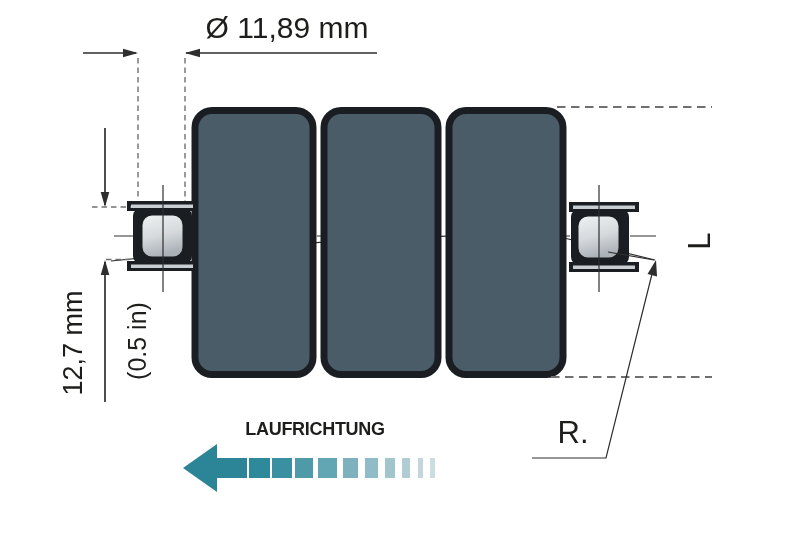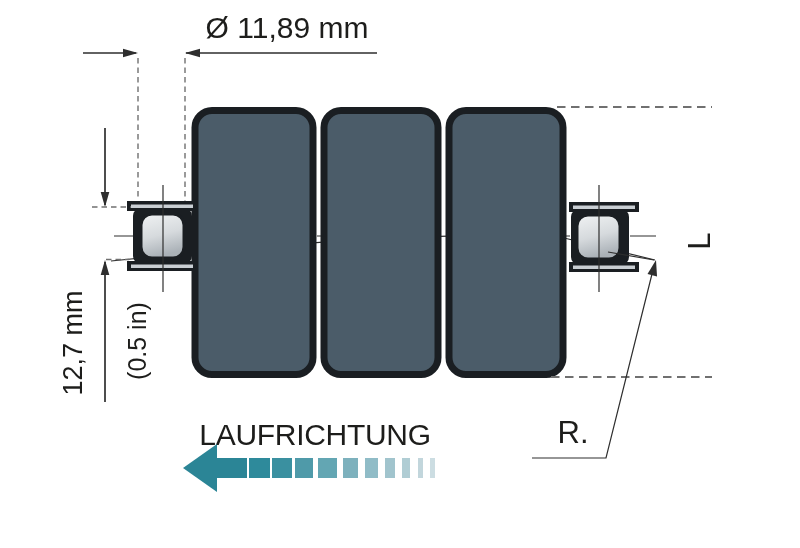--- a/index.html
+++ b/index.html
@@ -21,21 +21,21 @@
   .centerline{stroke:var(--line);stroke-width:1.1;stroke-dasharray:26 5 7 5;fill:none;}
   
   .label{position:absolute;transform:translateX(-50%);white-space:nowrap;line-height:1;}
   .label-v{position:absolute;transform:translate(-50%,-50%) rotate(-90deg);white-space:nowrap;line-height:1;}
   .lbl-dia-mm{left:287px;top:13px;font-size:30px;}
   .lbl-dia-in{left:286px;top:61px;font-size:29px;}
   .lbl-h-mm{left:73px;top:343px;font-size:27px;}
   .lbl-h-in{left:137px;top:341px;font-size:25px;}
   .lbl-L{left:699px;top:241px;font-size:31px;}
   .lbl-R{left:573px;top:417px;font-size:31px;}
-  .lbl-lauf{left:315px;top:420px;font-size:30px;font-weight:normal;letter-spacing:-0.3px;}
+  .lbl-lauf{left:315px;top:420px;font-size:18px;font-weight:bold;letter-spacing:-0.3px;}
   
   .arrow-head{
     position:absolute;left:183px;top:444px;width:0;height:0;
     border-top:24px solid transparent;border-bottom:24px solid transparent;
     border-right:34px solid var(--arrow-teal);
   }
   .arrow-shaft{position:absolute;left:216px;top:458px;width:31px;height:20px;background:var(--arrow-teal);}
   .arrow-seg{position:absolute;top:458px;height:20px;}
 </style>
 </head>

